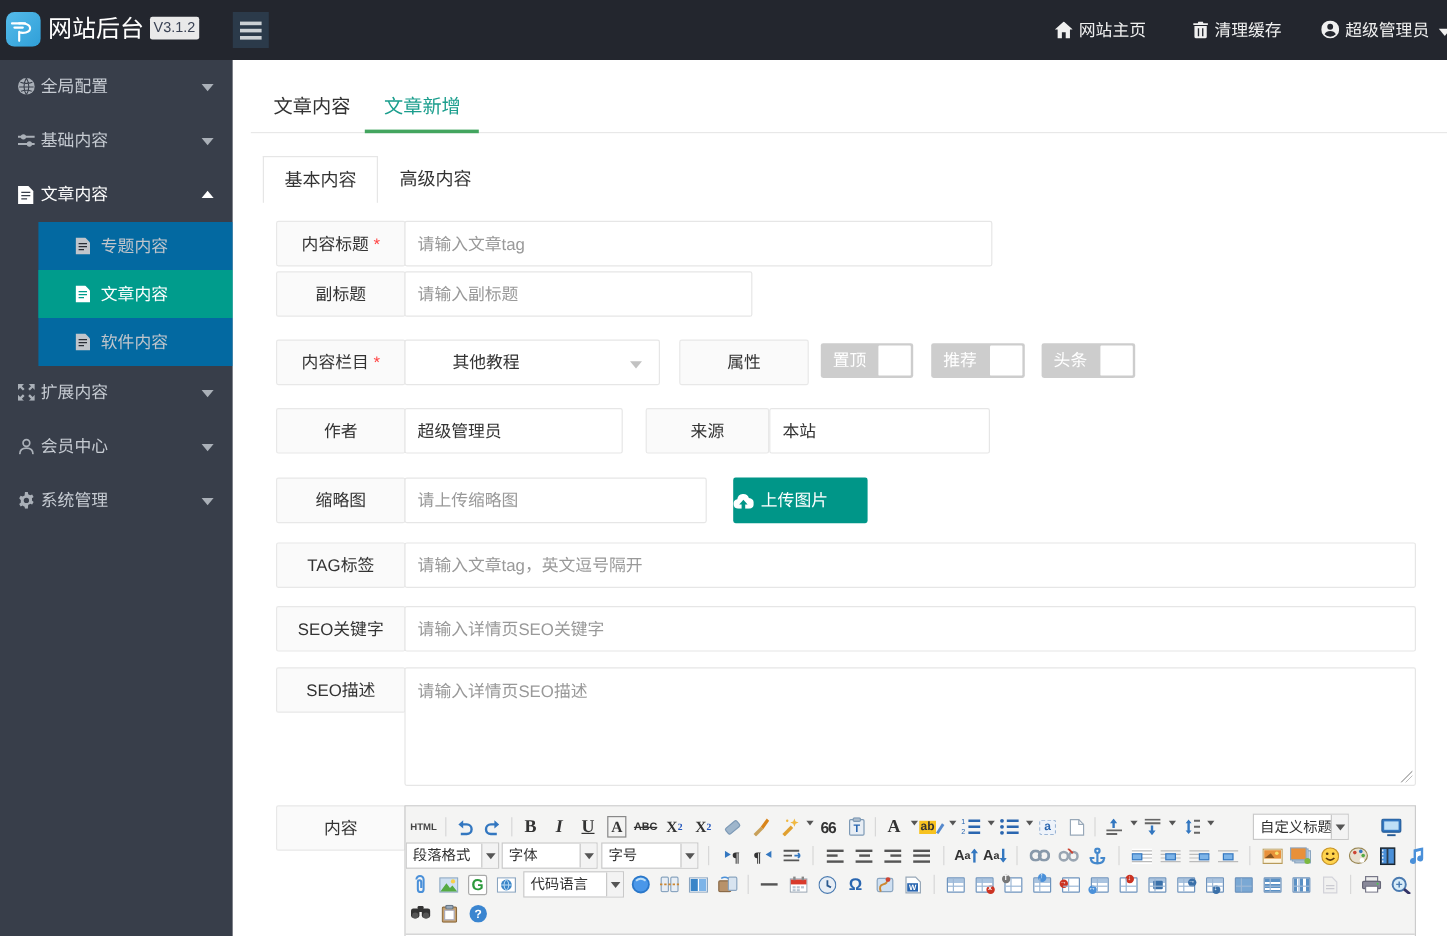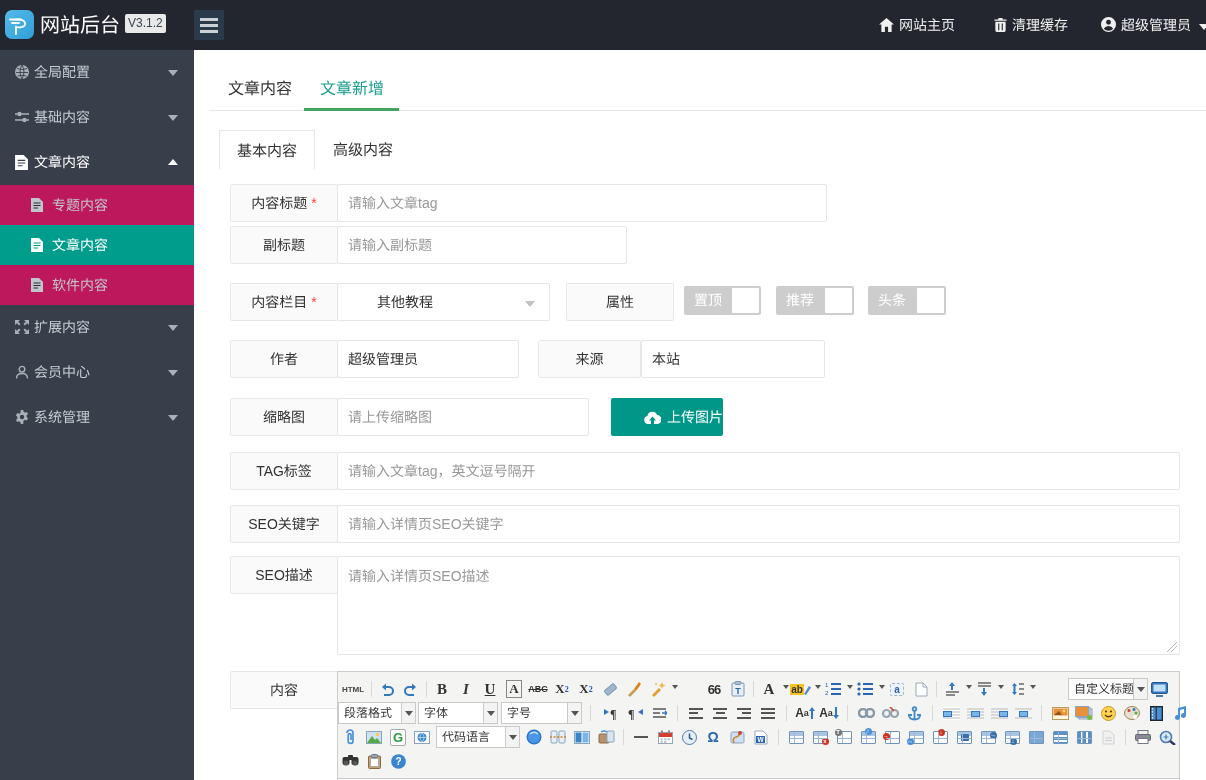--- a/index.html
+++ b/index.html
@@ -19,21 +19,21 @@
 
 #sidebar{position:absolute;left:0;top:50px;width:194px;height:730px;background:#383e4a;}
 .mi{position:relative;height:45px;line-height:45px;color:#c6cbd2;font-size:14px;}
 .mi .ic{position:absolute;left:15px;top:15px;line-height:0;}
 .mi .ic svg,.smi .ic svg{display:block;}
 .mi .tx{position:absolute;left:34px;}
 .mi .car{position:absolute;right:16px;top:20px;width:0;height:0;
  border-left:5px solid transparent;border-right:5px solid transparent;border-top:6px solid #aab0b8;}
 .mi .carup{position:absolute;right:16px;top:19px;width:0;height:0;
  border-left:5px solid transparent;border-right:5px solid transparent;border-bottom:6px solid #fff;}
-#submenu{background:#be185d;}
+#submenu{background:#0369a1;margin-left:32px;}
 .smi{position:relative;height:40px;line-height:40px;color:#c0c5cb;font-size:14px;}
 .smi .ic{position:absolute;left:31px;top:13px;line-height:0;}
 .smi .tx{position:absolute;left:52px;}
 .smi.active{background:#009c8c;color:#fff;}
 
 #main{position:absolute;left:194px;top:50px;width:1012px;height:730px;background:#fff;}
 .t1{position:absolute;left:225px;top:75px;width:70px;text-align:center;font-size:16px;color:#333;}
 .t2{position:absolute;left:320px;top:75px;width:64px;text-align:right;font-size:16px;color:#1b9e8d;}
 #tabline{position:absolute;left:209px;top:110px;width:997px;height:1px;background:#e8e8e8;}
 #tabbar{position:absolute;left:304px;top:108px;width:95px;height:3px;background:#43a55f;}
@@ -47,21 +47,21 @@
  line-height:36px;font-size:14px;color:#999;padding-left:10px;white-space:nowrap;overflow:hidden;}
 .inp.dark{color:#333;}
 .sel{position:absolute;height:38px;border:1px solid #e6e6e6;border-radius:2px;background:#fff;
  line-height:36px;font-size:14px;color:#333;text-align:left;padding-left:39px;}
 .sel .car{position:absolute;right:14px;top:17px;width:0;height:0;
  border-left:5px solid transparent;border-right:5px solid transparent;border-top:6px solid #c2c2c2;}
 .sw{position:absolute;width:77px;height:29px;background:#cdcdcd;border-radius:2px;}
 .sw .wt{position:absolute;left:0;top:0;width:48px;text-align:center;line-height:29px;color:#fff;font-size:14px;}
 .sw .kn{position:absolute;right:2px;top:2px;bottom:2px;width:27px;background:#fff;border-radius:1px;}
 #upbtn{position:absolute;left:611px;top:398px;width:112px;height:38px;background:#009688;border-radius:2px;
- color:#fff;font-size:14px;line-height:38px;text-align:right;}
+ color:#fff;font-size:14px;line-height:38px;text-align:left;}
 .ta{position:absolute;border:1px solid #e6e6e6;border-radius:2px;background:#fff;
  font-size:14px;color:#999;padding:8px 10px;}
 .rz{position:absolute;right:2px;bottom:2px;width:10px;height:10px;
  background:linear-gradient(135deg,transparent 50%,#bbb 50%,#bbb 55%,transparent 55%,transparent 70%,#bbb 70%,#bbb 75%,transparent 75%);}
 
 #editor{position:absolute;left:337px;top:671px;width:843px;height:120px;border:1px solid #ccc;
  background:linear-gradient(#f4f4f3 0 106px,#fff 106px);}
 #tbot{position:absolute;left:0;right:0;top:106px;height:1px;background:#ccc;}
 .trow{position:relative;height:24px;width:100%;}
 .tc{display:inline-flex;align-items:center;justify-content:center;width:24px;height:24px;
@@ -286,21 +286,21 @@
         <svg width="16" height="16" viewBox="0 0 16 16">
           <path d="M2 14 L8 8 10 10 4 16 Z" fill="#c8a05a"></path>
           <path d="M8 8 L13 1 Q15 3 15 3 L10 10 Z" fill="#d98419"></path>
         </svg>
       </span><span class="tc">
         <svg width="16" height="16" viewBox="0 0 16 16">
           <path d="M2 14 L9 7 11 9 4 16 Z" fill="#e0a030"></path>
           <path d="M12 1 l1 2.5 2.5 1 -2.5 1 -1 2.5 -1 -2.5 -2.5 -1 2.5 -1 Z" fill="#f0b840"></path>
           <circle cx="6" cy="3" r="1" fill="#f0b840"></circle>
         </svg>
-      </span><span class="caret2"></span><span class="tc" style="font-weight:bold;font-size:13px;letter-spacing:-1px;margin-left:24px;">66</span><span class="tc">
+      </span><span class="caret2"></span><span class="tc" style="font-weight:bold;font-size:13px;letter-spacing:-1px;">66</span><span class="tc">
         <svg width="14" height="16" viewBox="0 0 14 16">
           <rect x="1" y="2" width="12" height="13" rx="1" fill="#e8eef5" stroke="#7d99b5"></rect>
           <rect x="4" y="0.5" width="6" height="3" rx="1" fill="#aebdcc" stroke="#7d99b5"></rect>
           <text x="7" y="12.5" text-anchor="middle" font-size="9" font-weight="bold" fill="#2a66b0" font-family="Liberation Sans">T</text>
         </svg>
       </span><span class="tsep"></span><span class="tc serif" style="font-size:15px;">A</span><span class="caret2"></span><span class="tc" style="font-size:10px;font-weight:bold;">
         <span style="background:#f7c21f;padding:0 1px;">ab</span>
         <svg width="8" height="12" viewBox="0 0 8 12">
           <path d="M0 11 L5 3 7 4.5 2 12 Z" fill="#5588cc"></path>
         </svg>

